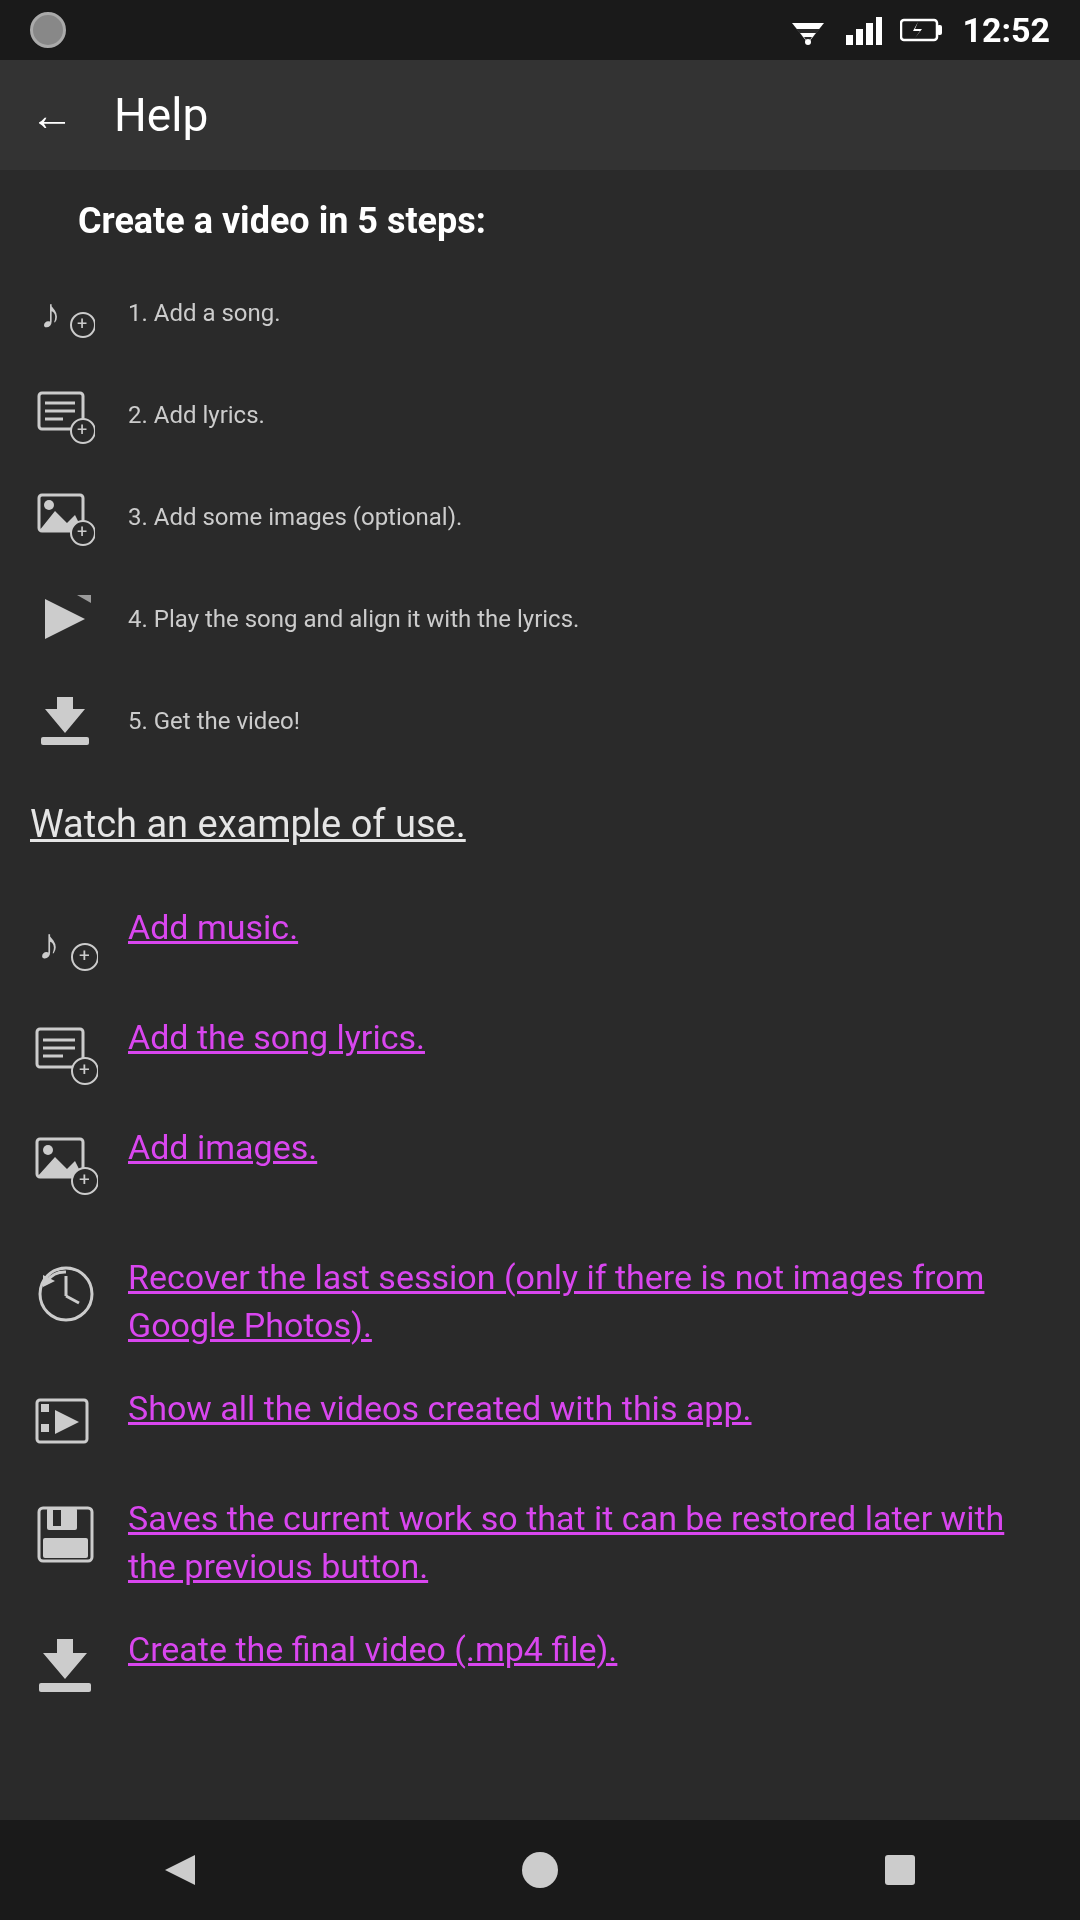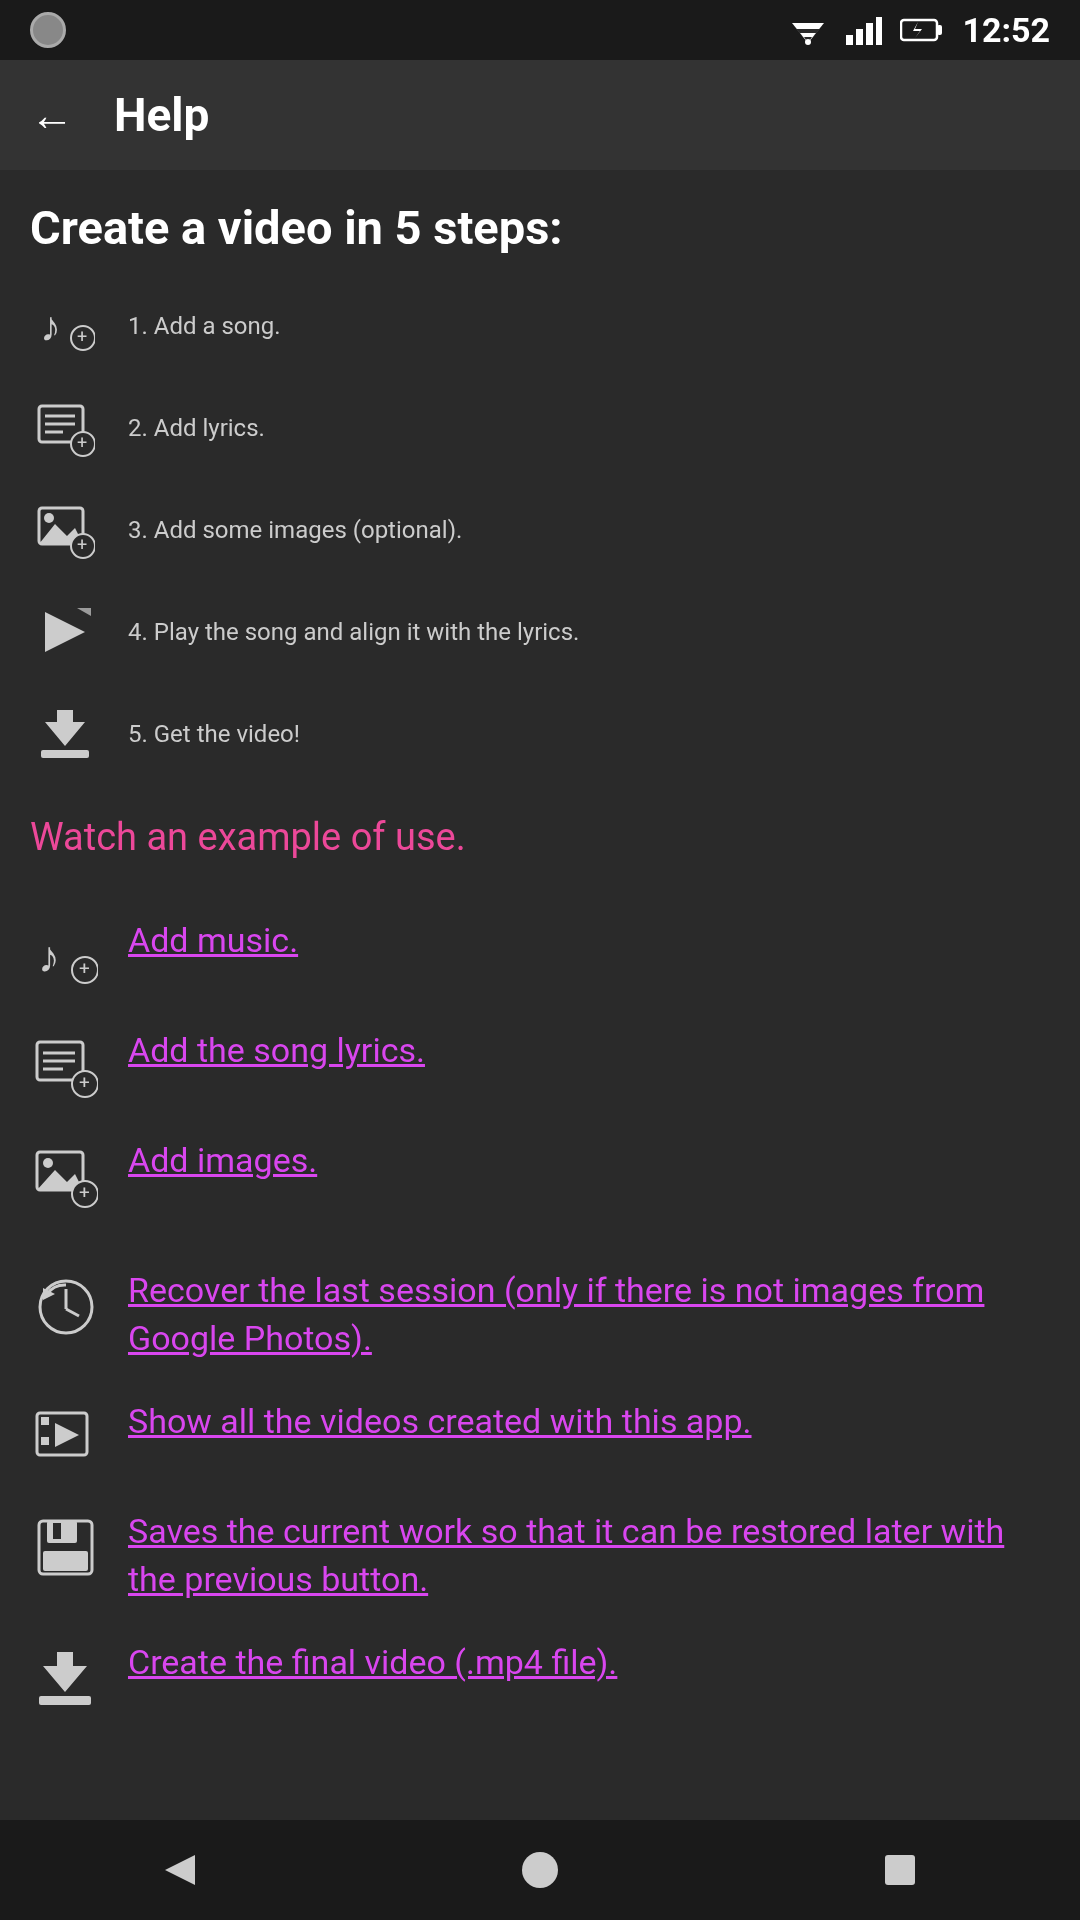--- a/index.html
+++ b/index.html
@@ -66,33 +66,34 @@
     .back-button {
       color: #fff;
       font-size: 44px;
       cursor: pointer;
       line-height: 1;
     }
 
     .toolbar-title {
       color: #fff;
       font-size: 46px;
-      font-weight: bold;
+      font-weight: normal;
     }
 
     
     .content {
       padding: 30px 30px;
     }
 
     .section-title {
-      font-size: 47px;
+      font-size: 36px;
       font-weight: bold;
       color: #ffffff;
       margin-bottom: 20px;
+      margin-left: 48px;
     }
 
     .step-item {
       display: flex;
       align-items: center;
       gap: 28px;
       padding: 16px 0;
     }
 
     .step-icon {
@@ -103,22 +104,23 @@
       align-items: center;
       justify-content: center;
     }
 
     .step-text {
       font-size: 24px;
       color: #cccccc;
     }
 
     .watch-link {
-      color: #ec4899;
+      color: #e5e5e5;
       font-size: 38px;
+      text-decoration: underline;
       display: block;
       margin: 30px 0 40px 0;
       cursor: pointer;
     }
 
     .control-item {
       display: flex;
       align-items: flex-start;
       gap: 28px;
       padding: 18px 0;

